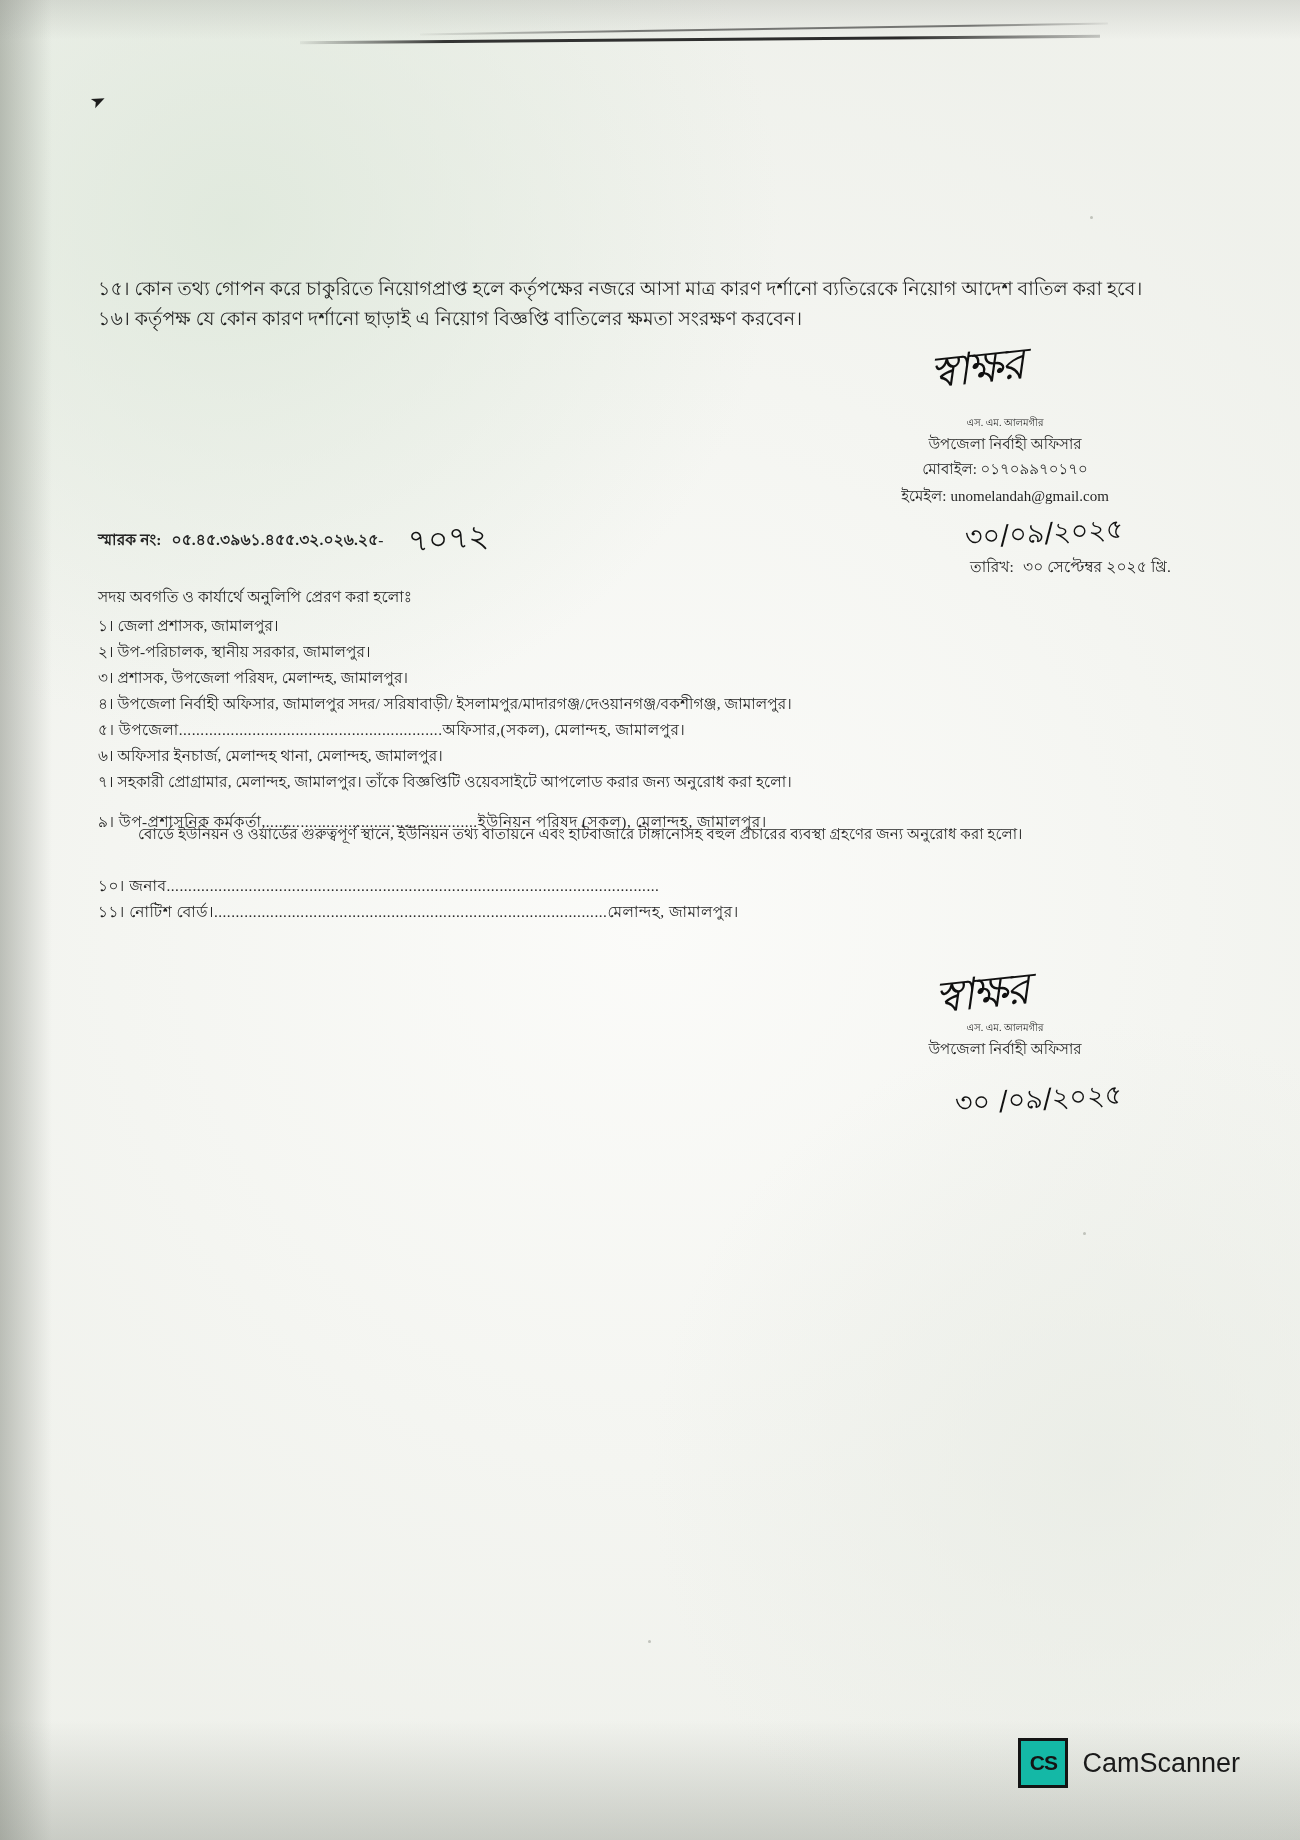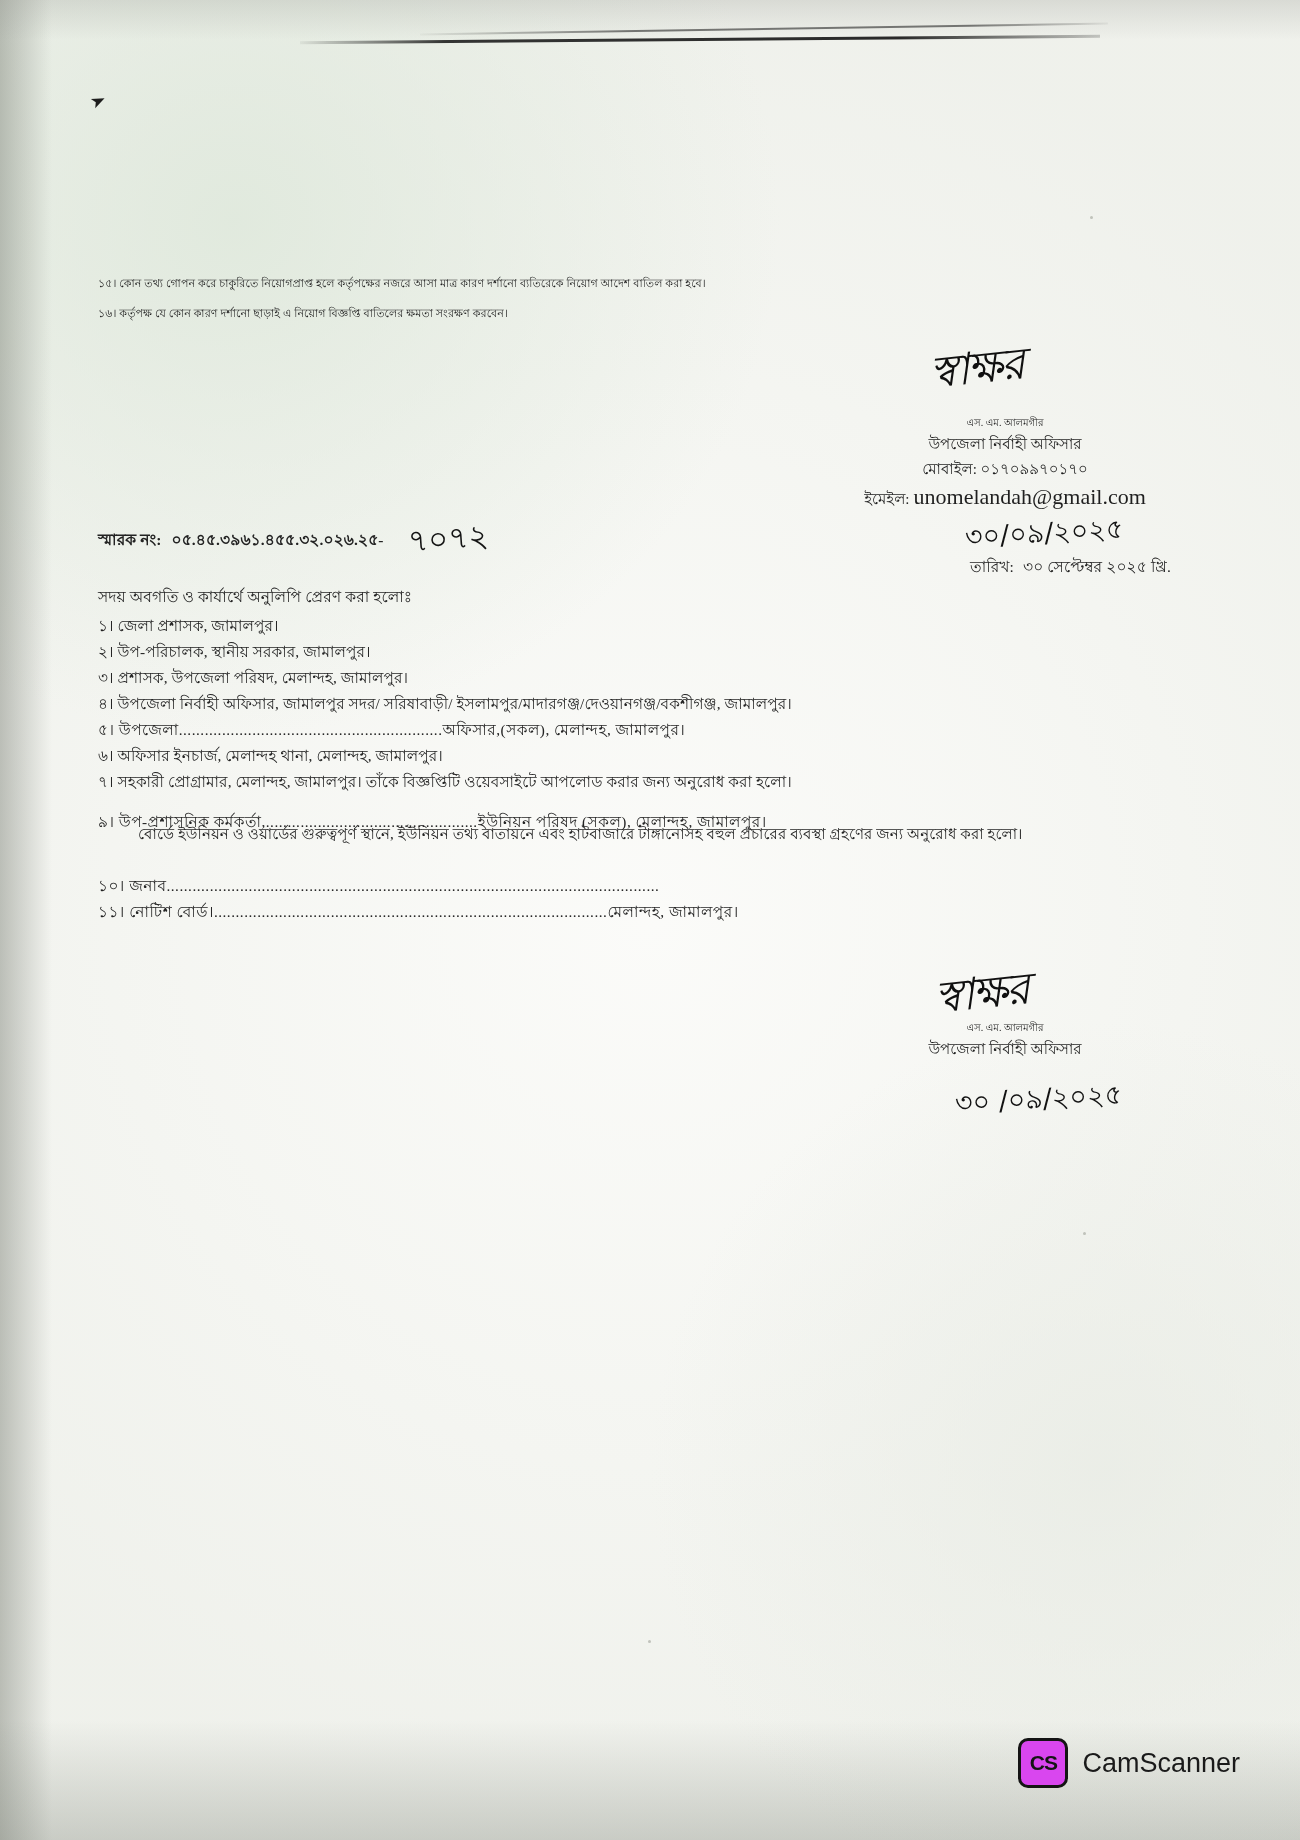--- a/index.html
+++ b/index.html
@@ -75,33 +75,33 @@
   }
   .ln {
     position: absolute;
     font-family: "Liberation Serif", serif;
     font-size: 15.5px;
     line-height: 1.5;
     color: #232323;
     white-space: nowrap;
     letter-spacing: 0.1px;
   }
-  .clause { left: 98px; font-size: 11px; }
+  .clause { left: 98px; font-size: 19px; }
   .list-line { left: 98px; font-size: 15.3px; }
   .smear { filter: blur(0.22px); }
   .sig-block {
     position: absolute;
     text-align: center;
     font-family: "Liberation Serif", serif;
     color: #1f1f1f;
   }
   .sig-name { font-size: 10px; }
   .sig-desig { font-size: 15px; text-align: center; }
   .sig-mobile { font-size: 15px; }
-  .sig-email { font-size: 22px; }
+  .sig-email { font-size: 15px; }
   .scribble {
     position: absolute;
     font-size: 44px;
     font-family: "DejaVu Serif", serif;
     font-style: italic;
     color: #101010;
     transform: rotate(-6deg);
     letter-spacing: -2px;
     white-space: nowrap;
   }
@@ -126,22 +126,22 @@
   .cs-footer {
     position: absolute;
     right: 60px;
     bottom: 52px;
     display: flex;
     align-items: center;
     gap: 14px;
   }
   .cs-logo {
     width: 44px; height: 44px;
-    border-radius: 10px;
-    background: #d946ef;
+    border-radius: 0;
+    background: #14b8a6;
     border: 3px solid #141414;
     display: flex;
     align-items: center;
     justify-content: center;
     font-family: "Liberation Sans", sans-serif;
     font-weight: bold;
     font-size: 21px;
     color: #141414;
     letter-spacing: -1px;
   }

